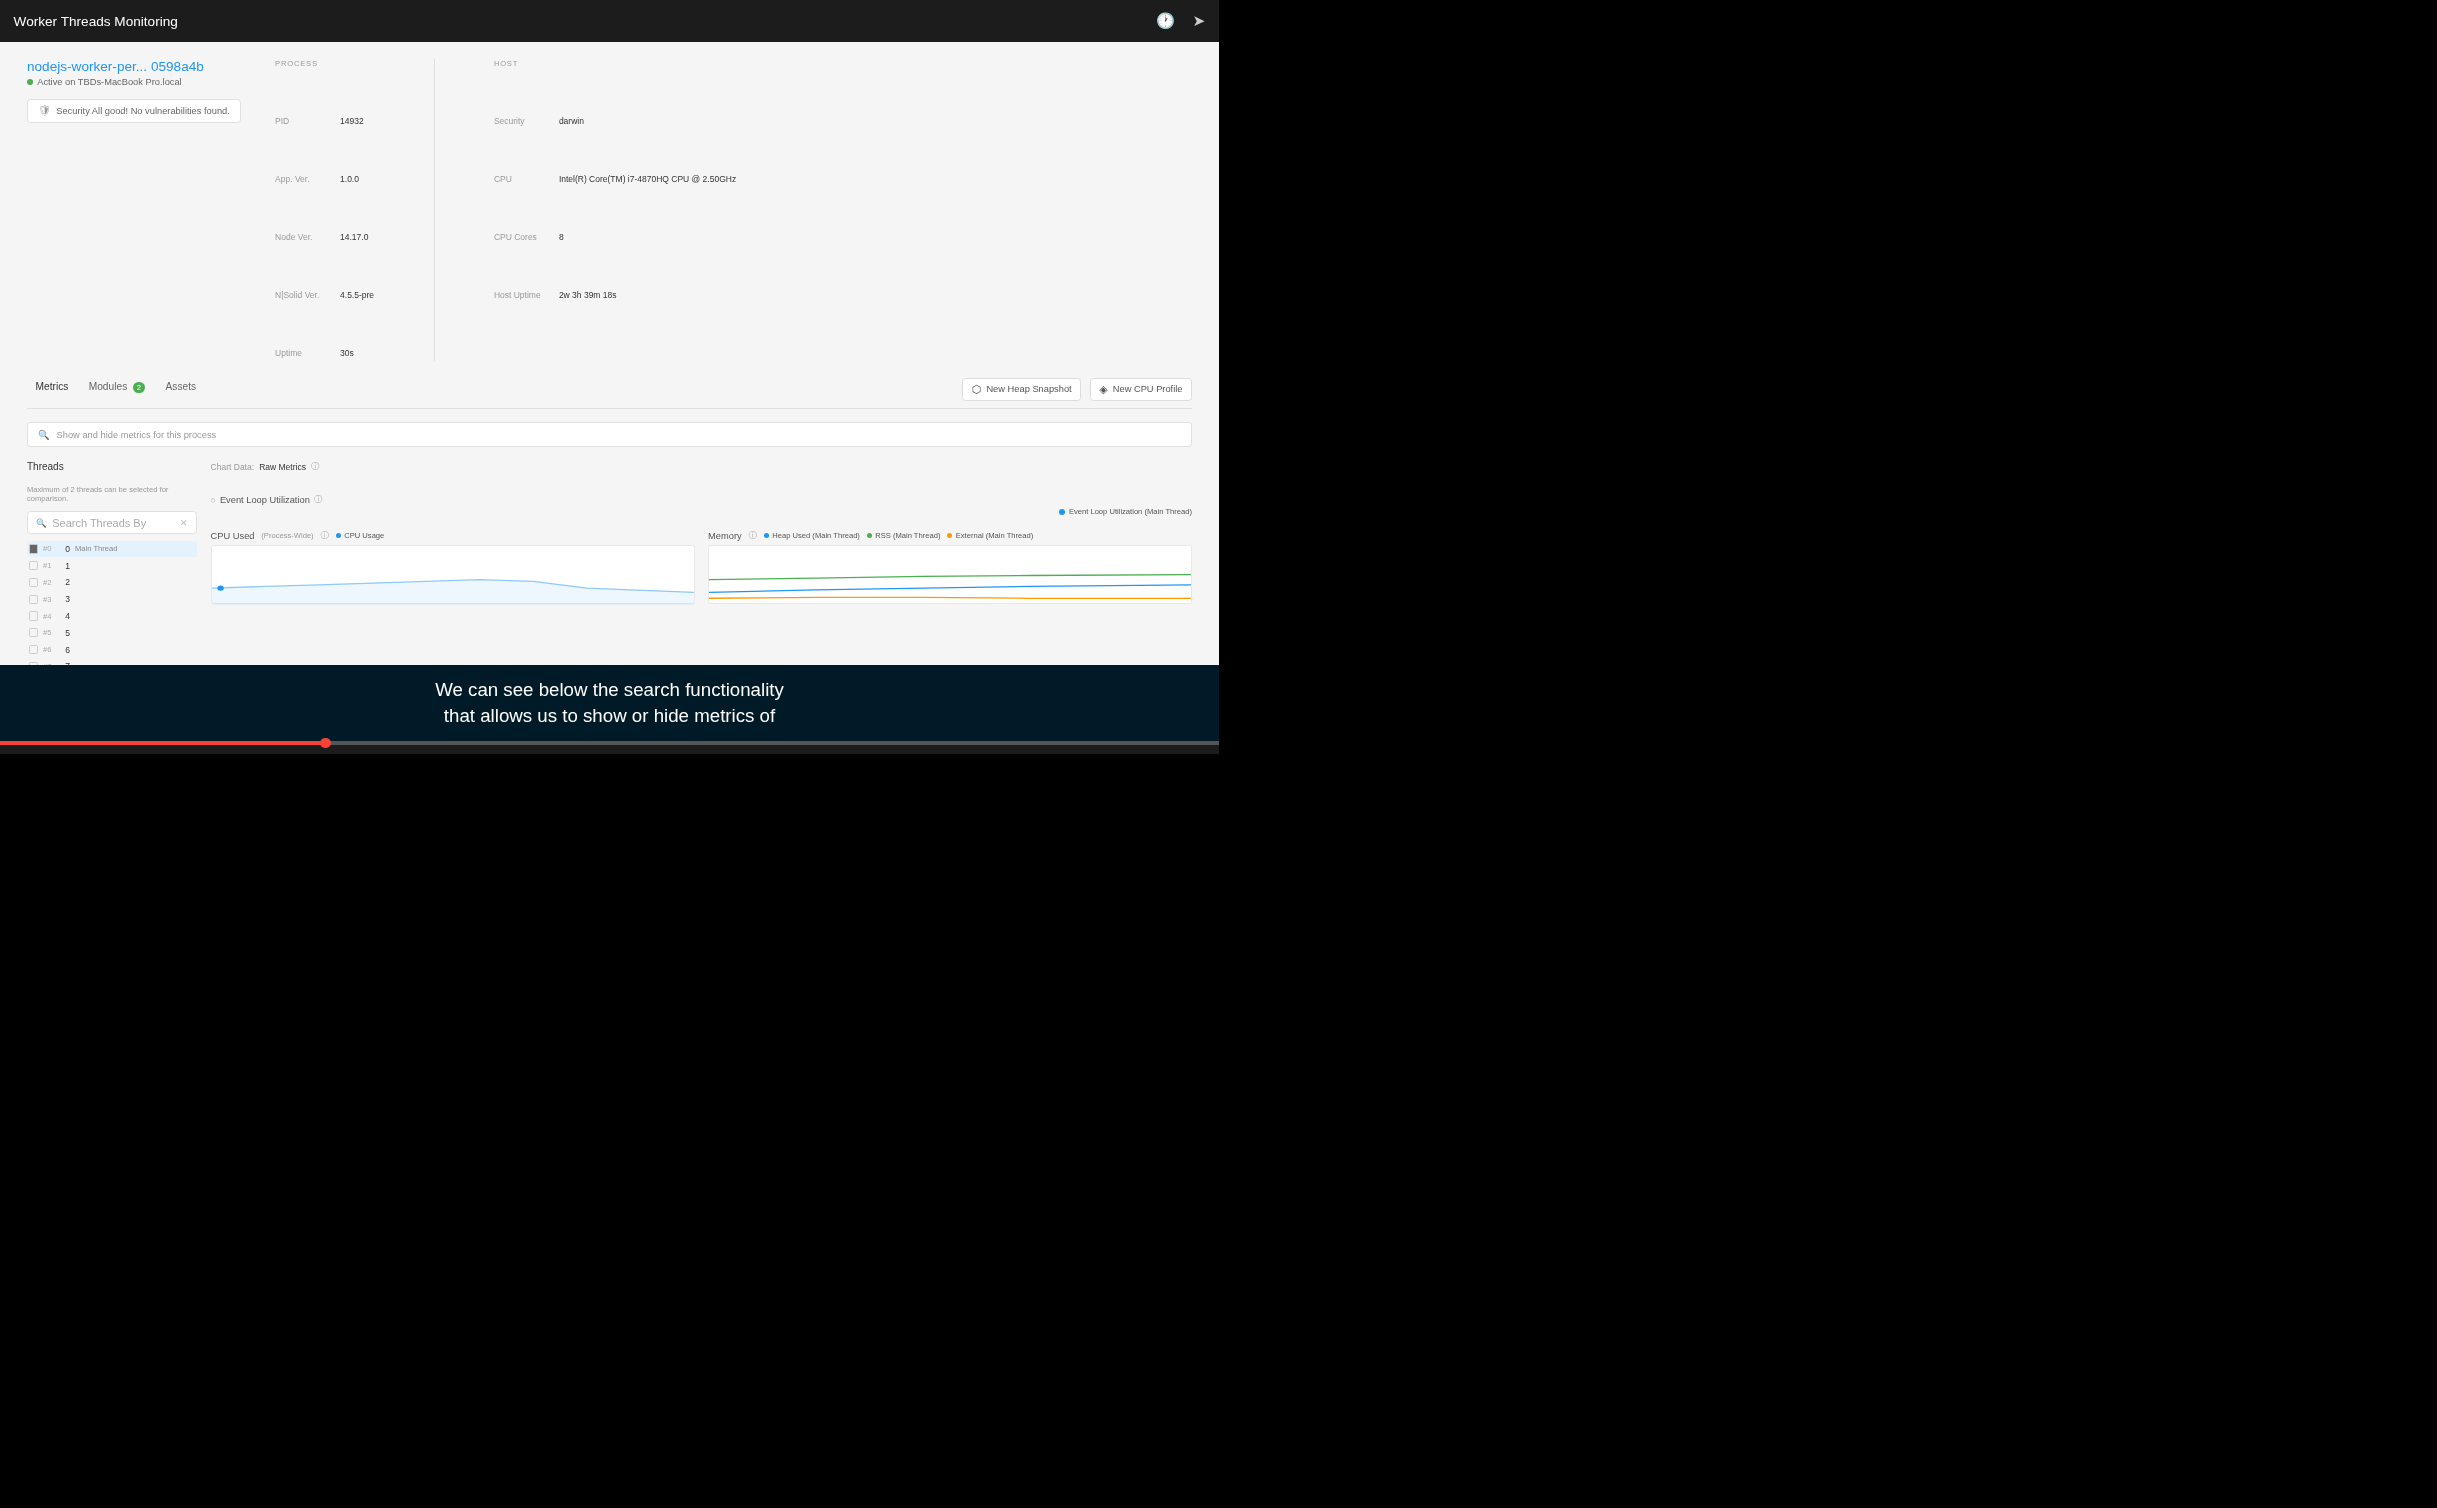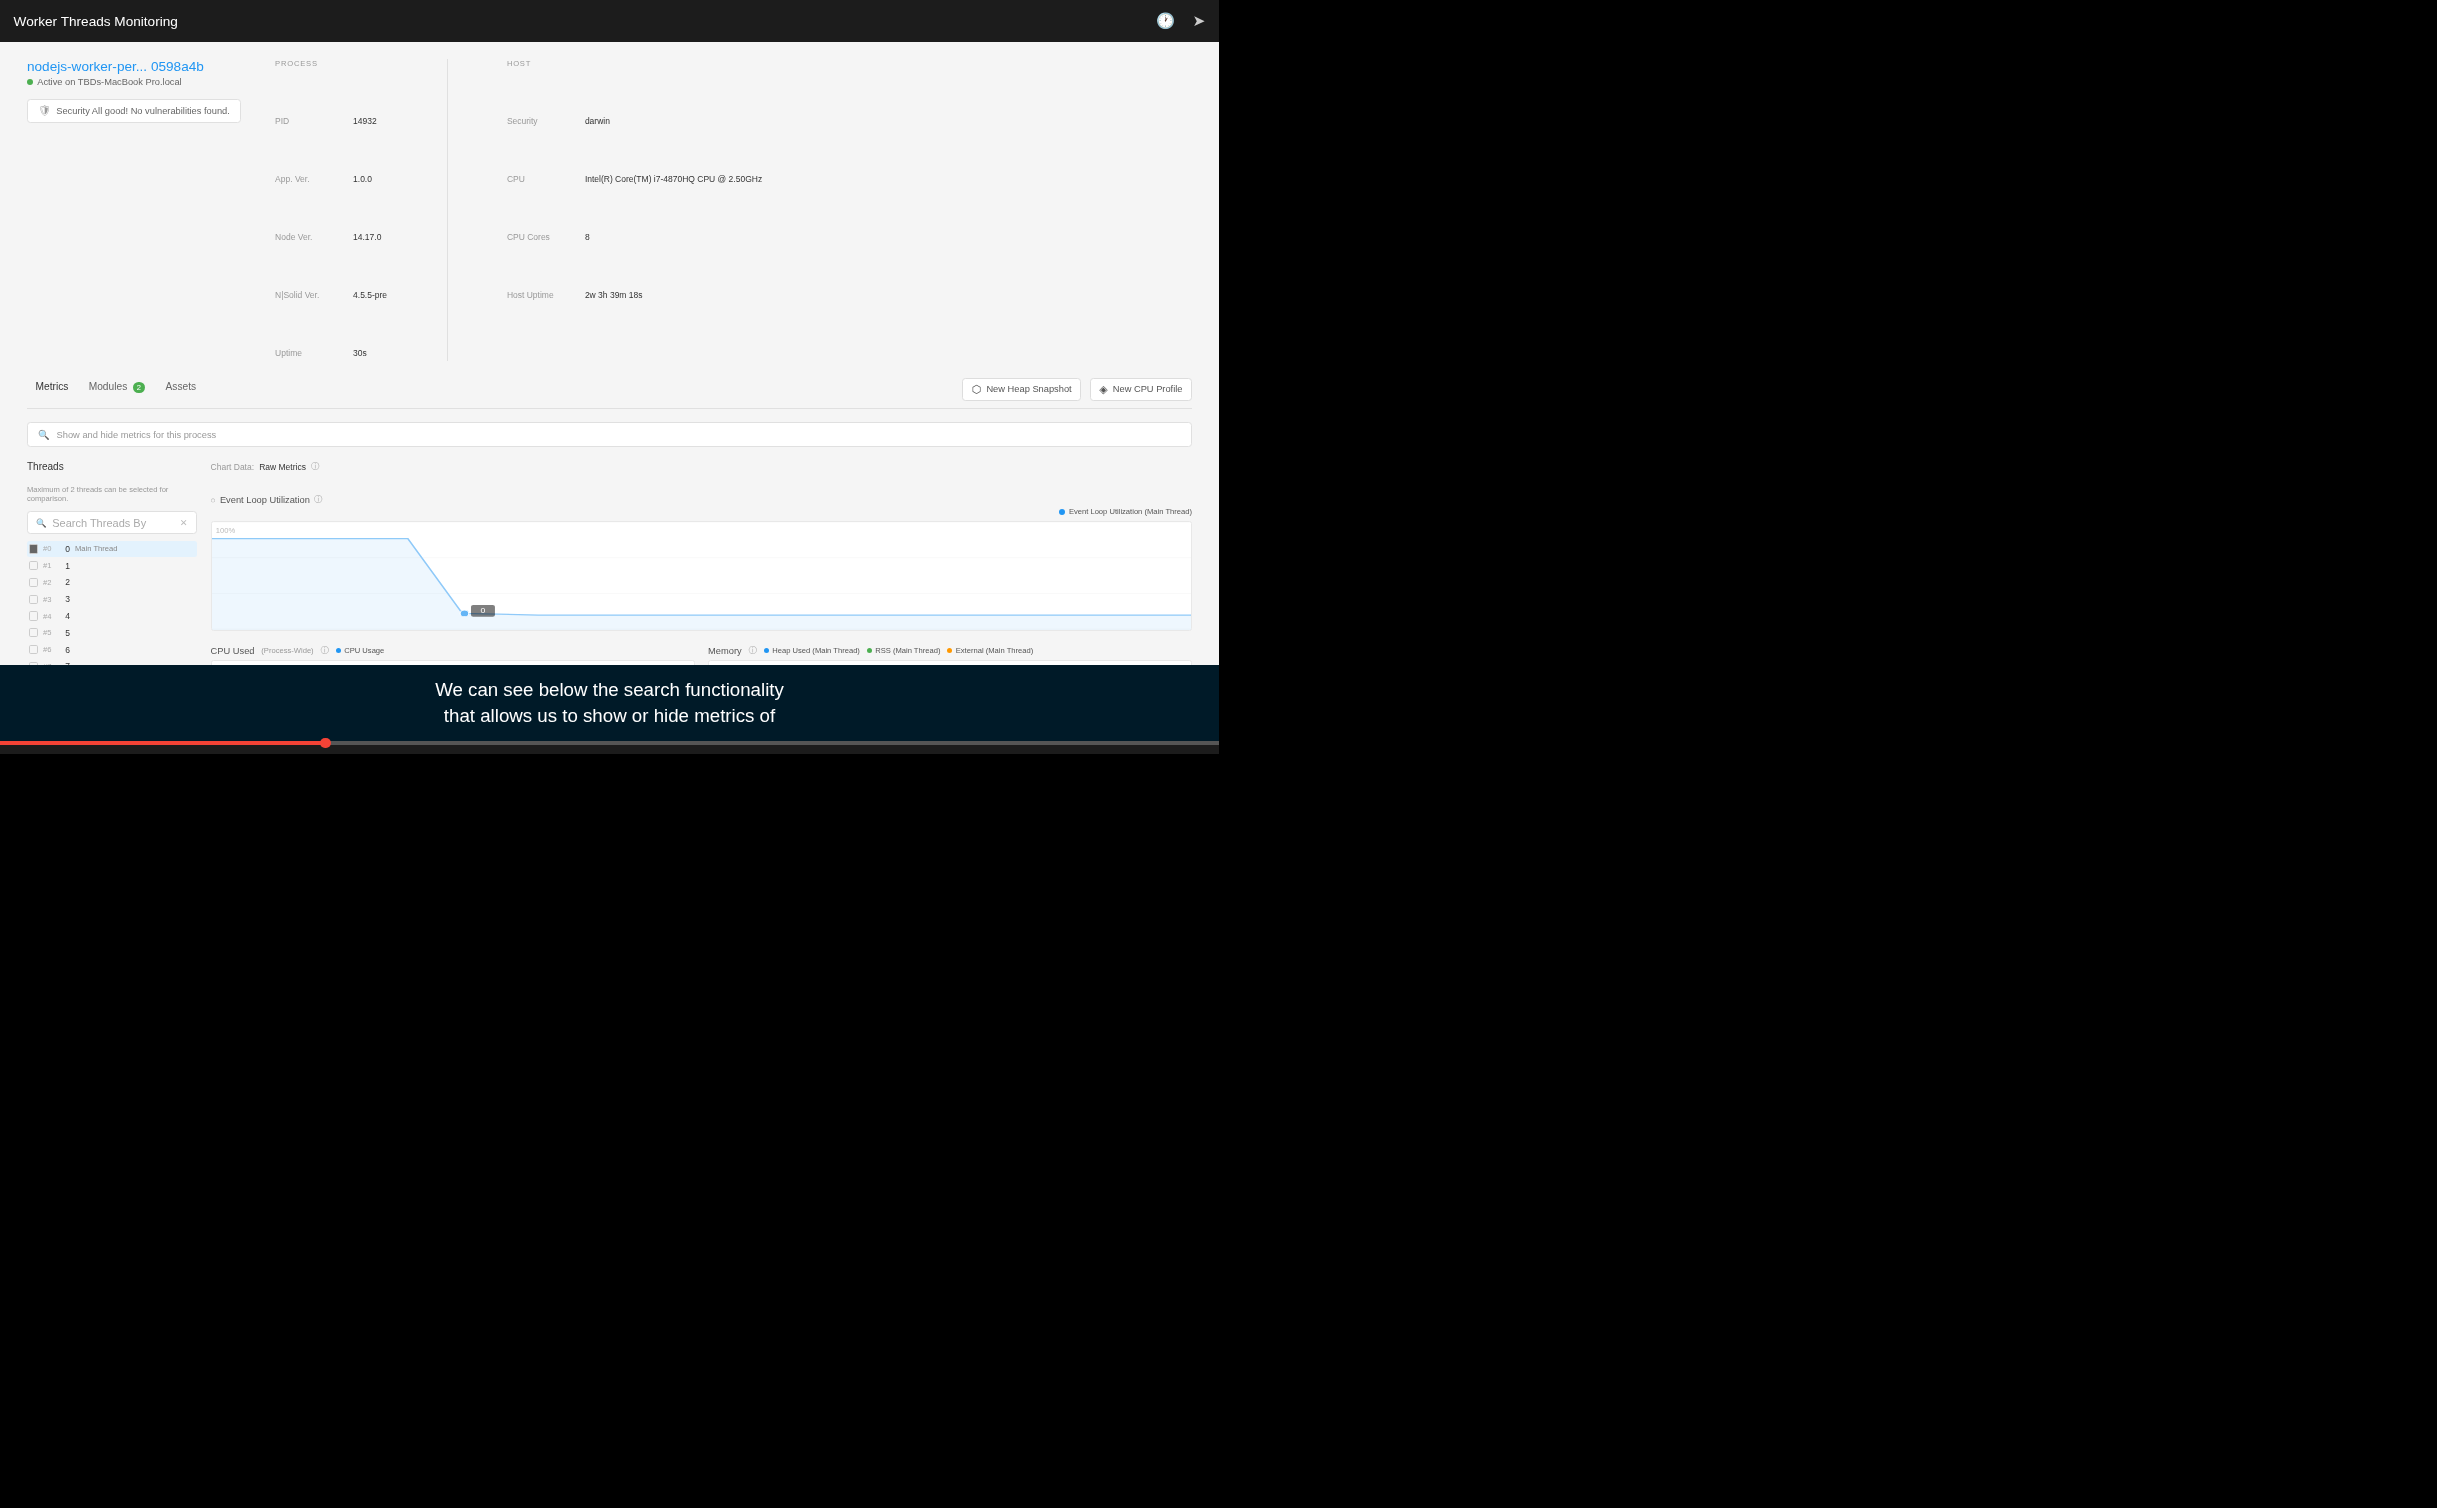--- a/index.html
+++ b/index.html
@@ -27,21 +27,21 @@
     .process-name span { color: #2196F3; }
     .active-badge { display: flex; align-items: center; gap: 4.2px; font-size: 9.3px; color: #666; margin-top: 3.4px; }
     .green-dot { width: 6px; height: 6px; background: #4CAF50; border-radius: 50%; }
     .security-badge { border: 0.8px solid #e0e0e0; border-radius: 3.4px; padding: 5.1px 10.2px; font-size: 9.3px; color: #666; display: flex; align-items: center; gap: 5.1px; margin-top: 12px; background: #fff; }
     .shield-icon { color: #999; font-size: 10.2px; }
     
     
     .info-sections { display: flex; gap: 51px; flex: 1; }
     .info-section { }
     .info-section-title { font-size: 7.6px; letter-spacing: 0.8px; color: #999; text-transform: uppercase; margin-bottom: 6.8px; }
-    .info-row { display: flex; gap: 23px; margin-bottom: 2.5px; margin-top: 48px; }
+    .info-row { display: flex; gap: 10px; margin-bottom: 2.5px; margin-top: 48px; }
     .info-label { font-size: 8.5px; color: #999; min-width: 55px; }
     .info-value { font-size: 8.5px; color: #333; }
     
     
     .tabs-row { display: flex; justify-content: space-between; margin-bottom: 13.6px; border-bottom: 0.8px solid #e0e0e0; padding-bottom: 6.8px; }
     .tabs { display: flex; gap: 3.4px; }
     .tab { font-size: 10.2px; color: #666; padding: 3.4px 8.5px; cursor: pointer; border-radius: 2.5px; }
     .tab.active { color: #333; font-weight: 500; }
     .tab-badge { background: #4CAF50; color: #fff; border-radius: 8.5px; font-size: 7.6px; padding: 0.8px 4.2px; margin-left: 2.5px; }
     .action-buttons { display: flex; gap: 8.5px; }
@@ -316,39 +316,20 @@
             <div class="chart-header">
               <div class="chart-title">
                 <span style="color:#aaa;font-size:8.5px;">○</span>
                 <span>Event Loop Utilization</span>
                 <span style="color:#aaa;font-size:8.5px;">ⓘ</span>
               </div>
               <div class="chart-legend">
                 <div class="legend-dot"></div>
                 <span>Event Loop Utilization (Main Thread)</span>
               </div>
-            </div>
-            <div class="chart-area">
-              <span class="chart-y-label">100%</span>
-              <svg class="chart-svg" viewBox="0 0 900 130" preserveAspectRatio="none">
-
-                <line x1="0" y1="0" x2="900" y2="0" stroke="#f0f0f0" stroke-width="0.5"></line>
-                <line x1="0" y1="43" x2="900" y2="43" stroke="#f0f0f0" stroke-width="0.5"></line>
-                <line x1="0" y1="86" x2="900" y2="86" stroke="#f0f0f0" stroke-width="0.5"></line>
-                <line x1="0" y1="129" x2="900" y2="129" stroke="#f0f0f0" stroke-width="0.5"></line>
-
-                <polyline points="0,20 180,20 230,110 300,112 900,112" fill="none" stroke="#90CAF9" stroke-width="1.5"></polyline>
-
-                <polygon points="0,20 180,20 230,110 300,112 900,112 900,130 0,130" fill="rgba(144,202,249,0.15)"></polygon>
-
-                <circle cx="232" cy="110" r="4" fill="#64B5F6" stroke="#fff" stroke-width="1"></circle>
-
-                <rect x="238" y="100" width="22" height="14" fill="rgba(0,0,0,0.5)" rx="2"></rect>
-                <text x="249" y="110" fill="#fff" font-size="8" text-anchor="middle">0</text>
-              </svg>
             </div>
           </div>
 
           <div class="metrics-row">
 
             <div class="metric-chart">
               <div class="metric-header">
                 <span class="metric-title">CPU Used</span>
                 <span class="metric-subtitle">(Process-Wide)</span>
                 <span style="color:#aaa;font-size:8.5px;">ⓘ</span>

